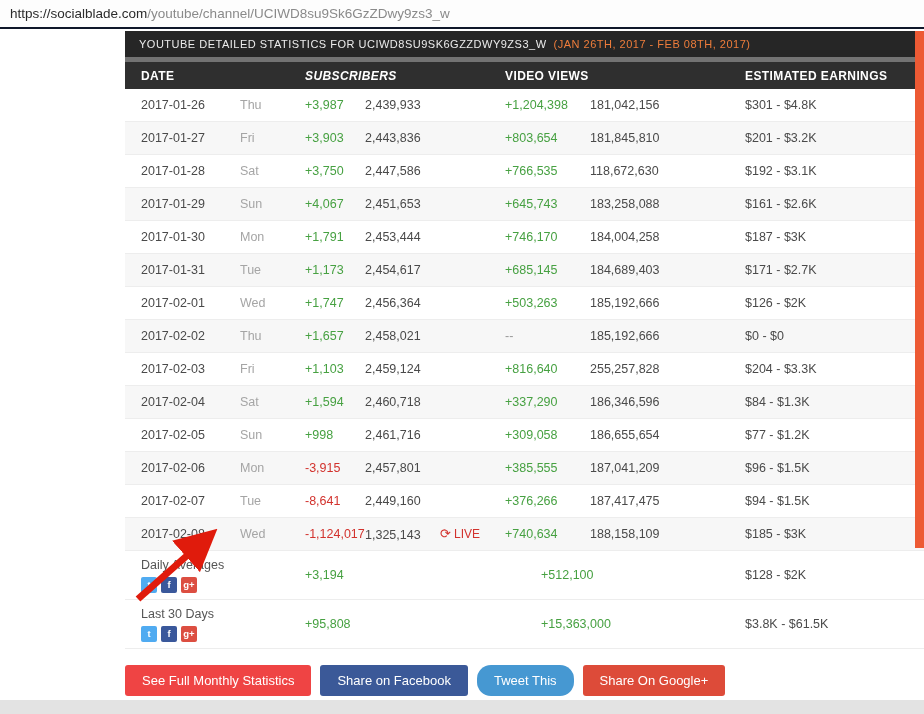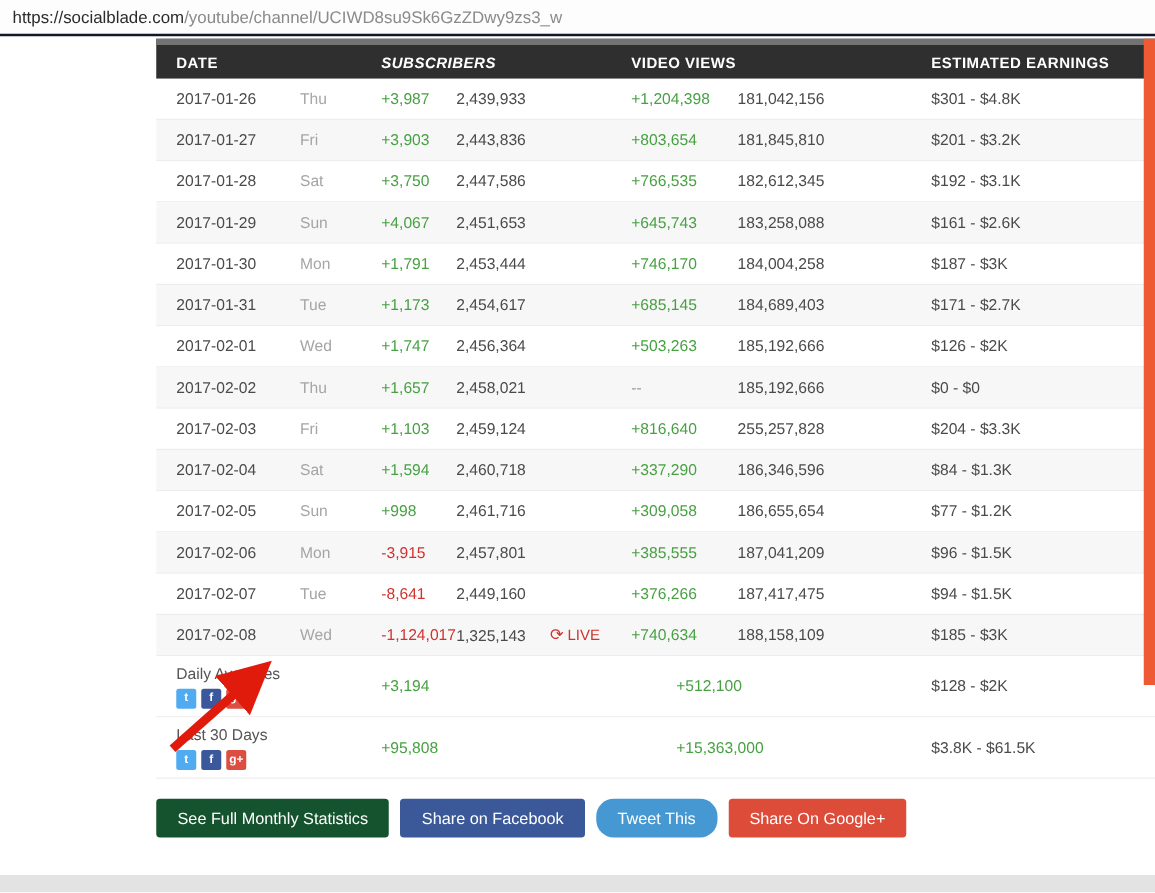--- a/index.html
+++ b/index.html
@@ -130,20 +130,24 @@
 </head>
 <body>
 
 <div class="url-bar">
   <span class="url-domain">https://socialblade.com</span>
     <span class="url-path">/youtube/channel/UCIWD8su9Sk6GzZDwy9zs3_w</span>
 </div>
 
 <div class="content">
 
+  <div class="title-bar">
+    <span>YOUTUBE DETAILED STATISTICS FOR UCIWD8SU9SK6GZZDWY9ZS3_W</span>
+    <span class="title-accent">(JAN 26TH, 2017 - FEB 08TH, 2017)</span>
+  </div>
 
   <div class="thead grid-cols">
     <div class="c1">DATE</div>
     <div class="c2">SUBSCRIBERS</div>
     <div class="c3">VIDEO VIEWS</div>
     <div class="c4">ESTIMATED EARNINGS</div>
   </div>
 
   <div id="tbody">
   <div class="trow grid-cols">
@@ -174,21 +178,21 @@
 
   <div class="trow grid-cols">
     <div class="cell date">2017-01-28</div>
     <div class="cell day">Sat</div>
     <div class="cell subs-change pos">+3,750</div>
     <div class="cell subs-total">
       <span class="total-text">2,447,586</span>
       
     </div>
     <div class="cell views-change pos">+766,535</div>
-    <div class="cell views-total">182,612,345</div>
+    <div class="cell views-total">118,672,630</div>
     <div class="cell earnings">$192  -  $3.1K</div>
   </div>
 
   <div class="trow grid-cols alt">
     <div class="cell date">2017-01-29</div>
     <div class="cell day">Sun</div>
     <div class="cell subs-change pos">+4,067</div>
     <div class="cell subs-total">
       <span class="total-text">2,451,653</span>
       
@@ -354,21 +358,21 @@
           <span class="sicon" style="background: rgb(58, 88, 155);">f</span>
           <span class="sicon" style="background: rgb(220, 78, 65);">g+</span>
         </div>
     </div>
     <div class="summary-subs pos">+95,808</div>
     <div class="summary-views pos">+15,363,000</div>
     <div class="summary-earn">$3.8K  -  $61.5K</div>
   </div>
 
   <div class="btn-row">
-    <button class="share-btn" style="background: #14532d;">See Full Monthly Statistics</button>
+    <button class="share-btn" style="background: #ef4444;">See Full Monthly Statistics</button>
     <button class="share-btn" style="background: rgb(59, 89, 152);">Share on Facebook</button>
     <button class="share-btn" style="background: rgb(70, 152, 210); border-radius: 14px;">Tweet This</button>
     <button class="share-btn" style="background: rgb(221, 75, 57);">Share On Google+</button>
   </div>
 
 </div>
 
 <div class="side-strip" style="background: rgb(237, 90, 52);"></div>
 
 <div class="footer-bar"></div>

